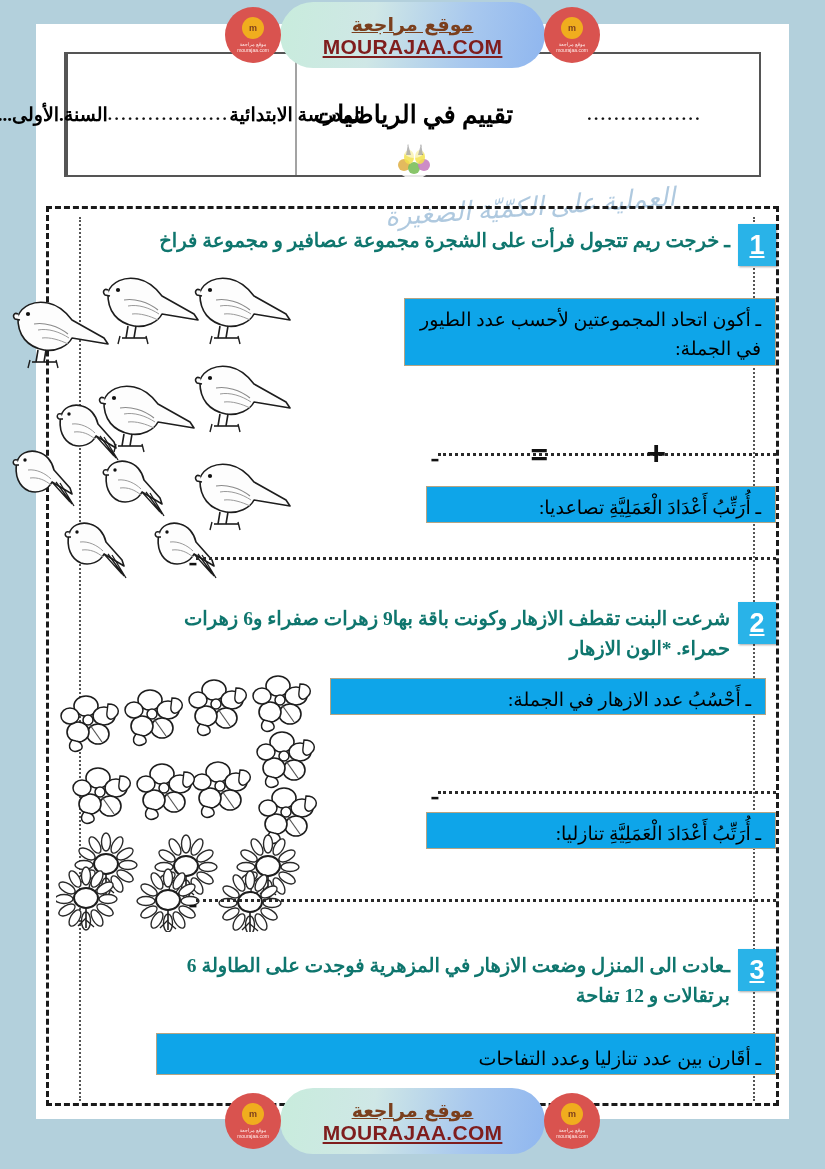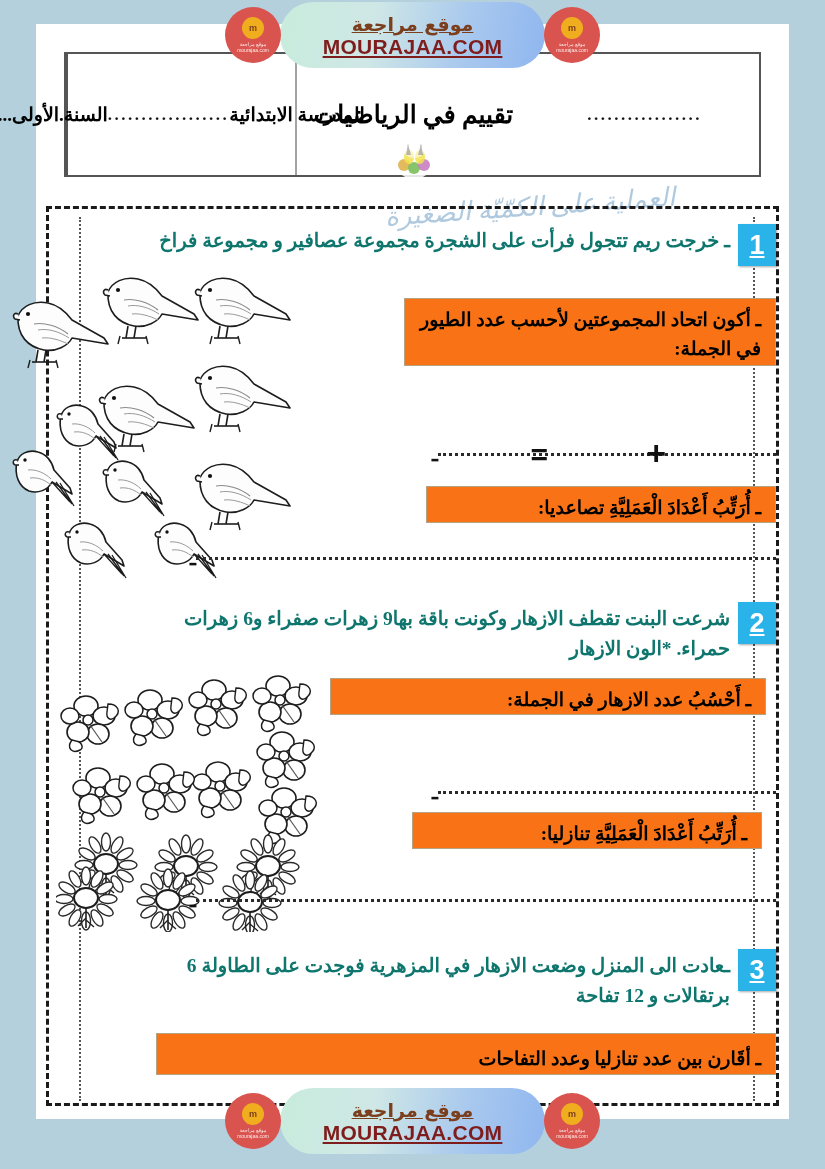--- a/index.html
+++ b/index.html
@@ -174,24 +174,24 @@
     line-height: 1.55;
     color: #0f766e;
     text-align: right;
   }
 
   
   .task-box {
     position: absolute;
     box-sizing: border-box;
     border: 1.5px solid #b5a483;
-    background: #f97316;
+    background: #0ea5e9;
     padding: 6px 14px 0 14px;
     text-align: right;
-    font-weight: bold;
+    font-weight: normal;
     font-size: 19px;
     line-height: 1.55;
     color: #000;
   }
 
   
   .answer-line {
     position: absolute;
     height: 16px;
     display: flex;
@@ -466,21 +466,21 @@
       </svg>
     </div>
 
     <div class="task-box" style="right:10px; top:76px; width:436px; min-height:34px;">ـ أَحْسُبُ عدد الازهار في الجملة:</div>
 
     <div class="answer-line" style="right:0px; top:182px; width:350px;">
       <span class="dash-mark">ـ</span>
       <span class="dotted"></span>
     </div>
 
-    <div class="task-box" style="right:14px; top:210px; width:350px; min-height:34px;">ـ أُرَتِّبُ أَعْدَادَ الْعَمَلِيَّةِ تنازليا:</div>
+    <div class="task-box" style="right:0px; top:210px; width:350px; min-height:34px;">ـ أُرَتِّبُ أَعْدَادَ الْعَمَلِيَّةِ تنازليا:</div>
 
     <div class="answer-line" style="right:0px; top:290px; width:592px;">
       <span class="dash-mark">ـ</span>
       <span class="dotted"></span>
     </div>
   </div>
 
   <div class="exercise" id="exercise-3">
 
     <div class="ex-badge">

